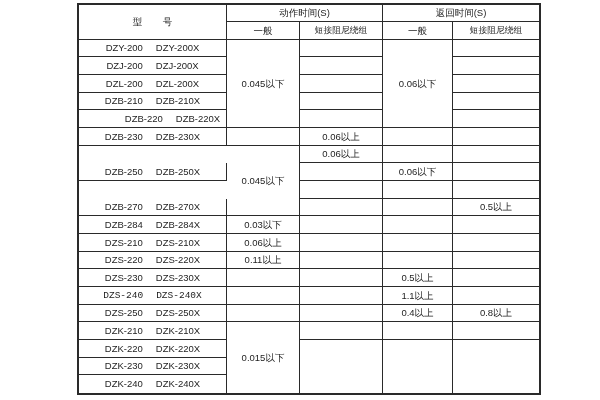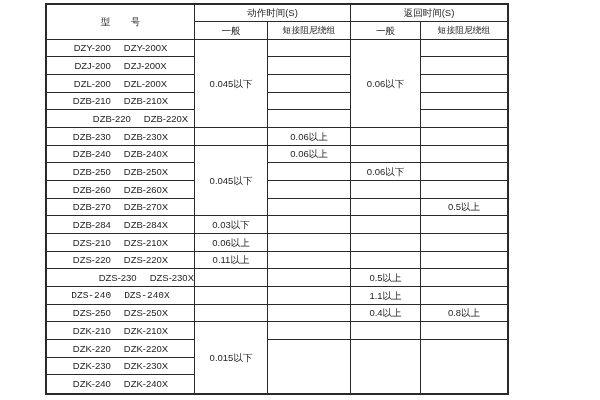--- a/index.html
+++ b/index.html
@@ -2,21 +2,21 @@
 <html><head>
 <meta charset="utf-8">
 <style>
   html,body{margin:0;padding:0;background:#ffffff;}
   .canvas{
     position:relative;width:600px;height:400px;background:#ffffff;
     font-family:"Liberation Sans","DejaVu Sans",sans-serif;
     color:#1d1d1d;overflow:hidden;
   }
   .grid{
-    position:absolute;left:45px;top:3px;
+    position:absolute;left:77px;top:3px;
     display:grid;
     grid-template-columns:148px 73px 83px 70px 86px;
     grid-template-rows:17.4px 17.4px repeat(20,17.66px);
     border:2px solid #2a2a2a;
     background:#ffffff;
   }
   .cell{
     border-right:1.4px solid #2a2a2a;
     border-bottom:1.4px solid #2a2a2a;
     display:flex;align-items:center;justify-content:center;
@@ -64,49 +64,41 @@
         <span>DZB-210X</span>
       </div>
       <div class="cell model-cell" style="grid-area: 7 / 1; padding-left: 40px;">
         <span>DZB-220</span>
         <span>DZB-220X</span>
       </div>
       <div class="cell model-cell" style="grid-area: 8 / 1;">
         <span>DZB-230</span>
         <span>DZB-230X</span>
       </div>
-      <div class="cell model-cell" style="grid-area: 9 / 1;">
-        <span>DZB-240</span>
-        <span>DZB-240X</span>
-      </div>
       <div class="cell model-cell" style="grid-area: 10 / 1;">
         <span>DZB-250</span>
         <span>DZB-250X</span>
-      </div>
-      <div class="cell model-cell" style="grid-area: 11 / 1;">
-        <span>DZB-260</span>
-        <span>DZB-260X</span>
       </div>
       <div class="cell model-cell" style="grid-area: 12 / 1;">
         <span>DZB-270</span>
         <span>DZB-270X</span>
       </div>
       <div class="cell model-cell" style="grid-area: 13 / 1;">
         <span>DZB-284</span>
         <span>DZB-284X</span>
       </div>
       <div class="cell model-cell" style="grid-area: 14 / 1;">
         <span>DZS-210</span>
         <span>DZS-210X</span>
       </div>
       <div class="cell model-cell" style="grid-area: 15 / 1;">
         <span>DZS-220</span>
         <span>DZS-220X</span>
       </div>
-      <div class="cell model-cell" style="grid-area: 16 / 1; justify-content: flex-end;">
+      <div class="cell model-cell" style="grid-area: 16 / 1;">
         <span>DZS-230</span>
         <span>DZS-230X</span>
       </div>
       <div class="cell model-cell" style="grid-area: 17 / 1; font-family: Liberation Mono, monospace;">
         <span>DZS-240</span>
         <span>DZS-240X</span>
       </div>
       <div class="cell model-cell" style="grid-area: 18 / 1;">
         <span>DZS-250</span>
         <span>DZS-250X</span>

